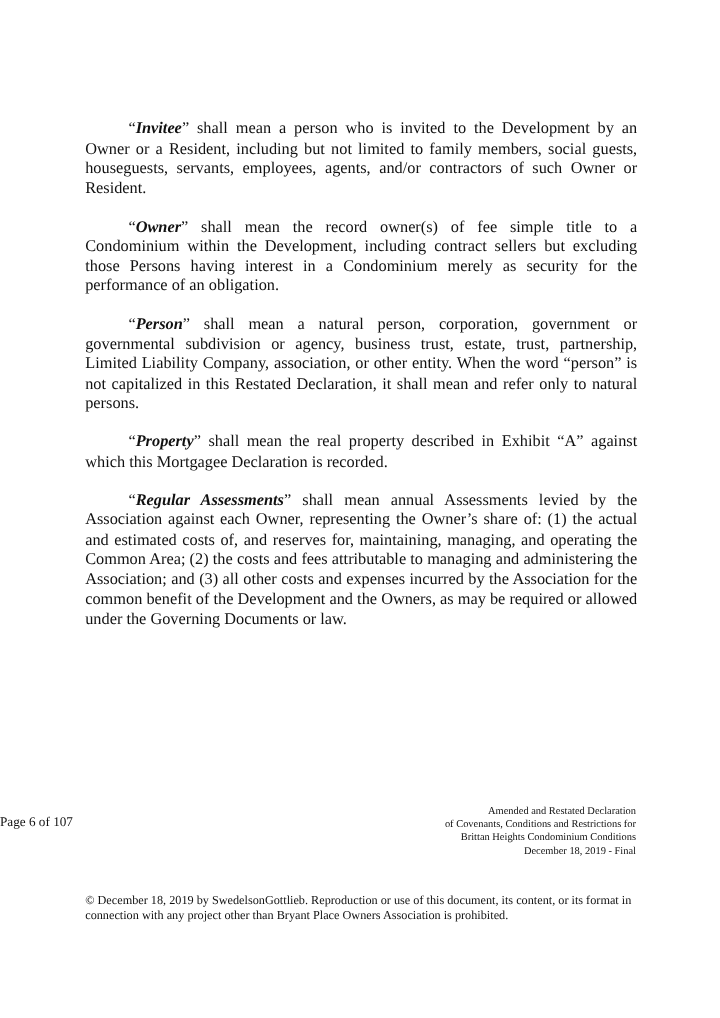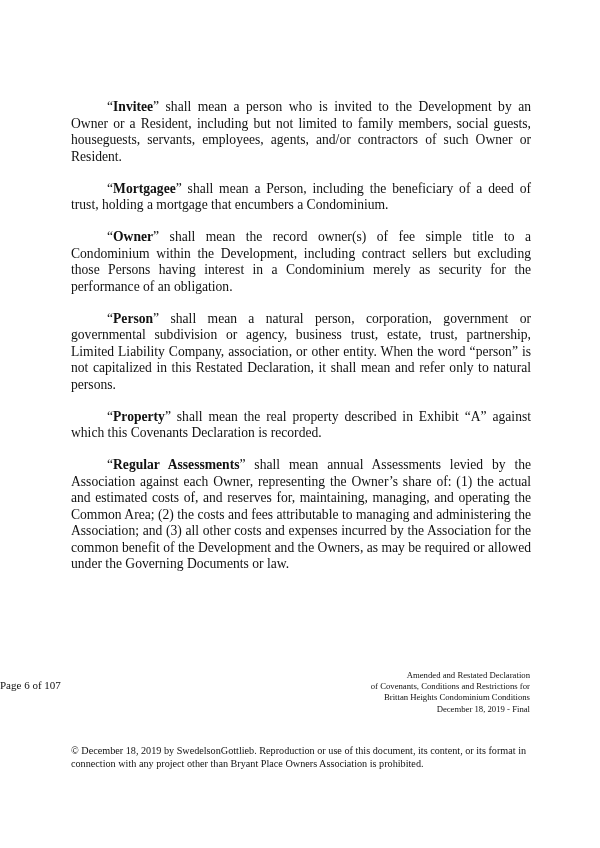--- a/index.html
+++ b/index.html
@@ -29,20 +29,21 @@
     }
     .para {
       font-size: 13.6px;
       line-height: 16.5px;
       text-align: justify;
       text-indent: 36px;
       margin: 0 0 15.5px 0;
     }
     .term {
       font-weight: bold;
+      font-style: italic;
     }
     .page-number {
       position: absolute;
       top: 679px;
       left: 0;
       width: 600px;
       font-size: 11px;
     }
     .footer-right {
       position: absolute;
@@ -65,27 +66,26 @@
 </head>
 <body>
 
 <div class="page">
   <div class="body-text">
 
     <p class="para"><span>“</span><span class="term">Invitee</span><span>”</span><span> shall mean a person who is invited to the Development by an Owner or a Resident, including but not limited to family members, social guests, houseguests, servants, employees, agents, and/or contractors of such Owner or Resident.</span></p>
 
 
 
-    <p class="para"><span>“</span><span class="term">Mortgagee</span><span>”</span><span> shall mean a Person, including the beneficiary of a deed of trust, holding a mortgage that encumbers a Condominium.</span></p>
 
     <p class="para"><span>“</span><span class="term">Owner</span><span>”</span><span> shall mean the record owner(s) of fee simple title to a Condominium within the Development, including contract sellers but excluding those Persons having interest in a Condominium merely as security for the performance of an obligation.</span></p>
 
     <p class="para"><span>“</span><span class="term">Person</span><span>”</span><span> shall mean a natural person, corporation, government or governmental subdivision or agency, business trust, estate, trust, partnership, Limited Liability Company, association, or other entity. When the word “person” is not capitalized in this Restated Declaration, it shall mean and refer only to natural persons.</span></p>
 
-    <p class="para"><span>“</span><span class="term">Property</span><span>”</span><span> shall mean the real property described in Exhibit “A” against which this Covenants Declaration is recorded.</span></p>
+    <p class="para"><span>“</span><span class="term">Property</span><span>”</span><span> shall mean the real property described in Exhibit “A” against which this Mortgagee Declaration is recorded.</span></p>
 
     <p class="para"><span>“</span><span class="term">Regular Assessments</span><span>”</span><span> shall mean annual Assessments levied by the Association against each Owner, representing the Owner’s share of: (1) the actual and estimated costs of, and reserves for, maintaining, managing, and operating the Common Area; (2) the costs and fees attributable to managing and administering the Association; and (3) all other costs and expenses incurred by the Association for the common benefit of the Development and the Owners, as may be required or allowed under the Governing Documents or law.</span></p>
 
   </div>
 
   <div class="page-number">Page 6 of 107</div>
 
   <div class="footer-right">
     <div>Amended and Restated Declaration</div>
     <div>of Covenants, Conditions and Restrictions for</div>

